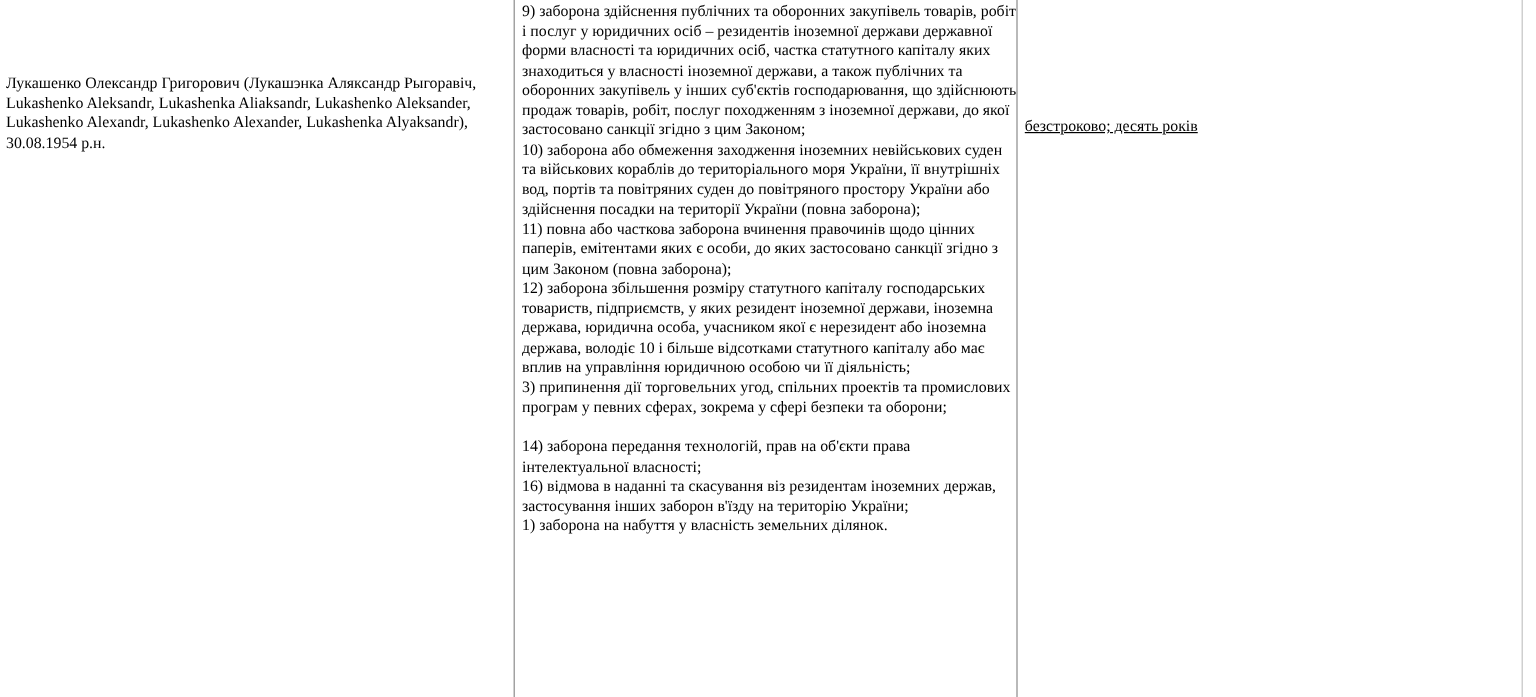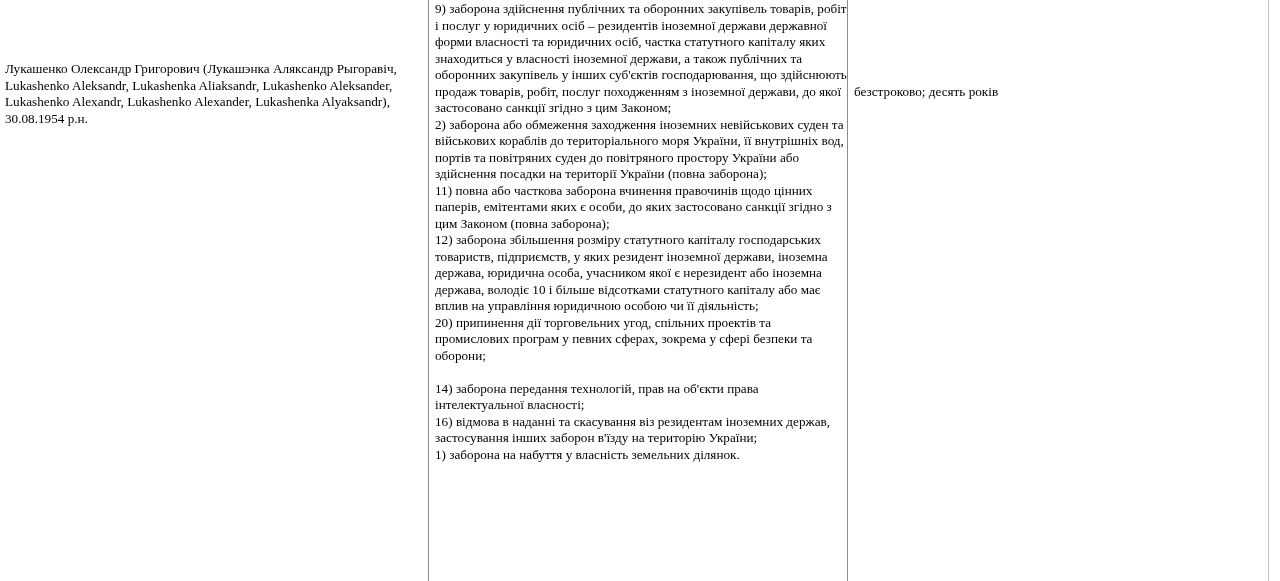--- a/index.html
+++ b/index.html
@@ -49,43 +49,44 @@
     top: 61px;
     width: 421px;
   }
   #sanctions-text {
     left: 6px;
     top: 1px;
     width: 412px;
   }
   #duration-text {
     left: 6px;
-    top: 84px;
+    top: 97px;
     width: 410px;
+    text-decoration: underline;
   }
   .para { min-height: 16.5px; }
 </style>
 </head>
 <body>
 
 <div class="page">
 
   <div class="cell" id="cell-person">
     <div class="textblock" id="person-text">
       <div class="para">Лукашенко Олександр Григорович (Лукашэнка Аляксандр Рыгоравіч, Lukashenko Aleksandr, Lukashenka Aliaksandr, Lukashenko Aleksander, Lukashenko Alexandr, Lukashenko Alexander, Lukashenka Alyaksandr), 30.08.1954 р.н.</div>
     </div>
   </div>
 
   <div class="cell" id="cell-sanctions">
     <div class="textblock" id="sanctions-text">
       <div class="para">9) заборона здійснення публічних та оборонних закупівель товарів, робіт і послуг у юридичних осіб – резидентів іноземної держави державної форми власності та юридичних осіб, частка статутного капіталу яких знаходиться у власності іноземної держави, а також публічних та оборонних закупівель у інших суб'єктів господарювання, що здійснюють продаж товарів, робіт, послуг походженням з іноземної держави, до якої застосовано санкції згідно з цим Законом;</div>
-      <div class="para">2) заборона або обмеження заходження іноземних невійськових суден та військових кораблів до територіального моря України, її внутрішніх вод, портів та повітряних суден до повітряного простору України або здійснення посадки на території України (повна заборона);</div>
+      <div class="para">10) заборона або обмеження заходження іноземних невійськових суден та військових кораблів до територіального моря України, її внутрішніх вод, портів та повітряних суден до повітряного простору України або здійснення посадки на території України (повна заборона);</div>
       <div class="para">11) повна або часткова заборона вчинення правочинів щодо цінних паперів, емітентами яких є особи, до яких застосовано санкції згідно з цим Законом (повна заборона);</div>
       <div class="para">12) заборона збільшення розміру статутного капіталу господарських товариств, підприємств, у яких резидент іноземної держави, іноземна держава, юридична особа, учасником якої є нерезидент або іноземна держава, володіє 10 і більше відсотками статутного капіталу або має вплив на управління юридичною особою чи її діяльність;</div>
-      <div class="para">20) припинення дії торговельних угод, спільних проектів та промислових програм у певних сферах, зокрема у сфері безпеки та оборони;</div>
+      <div class="para">3) припинення дії торговельних угод, спільних проектів та промислових програм у певних сферах, зокрема у сфері безпеки та оборони;</div>
       <div class="para"></div>
       <div class="para">14) заборона передання технологій, прав на об'єкти права інтелектуальної власності;</div>
       <div class="para">16) відмова в наданні та скасування віз резидентам іноземних держав, застосування інших заборон в'їзду на територію України;</div>
       <div class="para">1) заборона на набуття у власність земельних ділянок.</div>
     </div>
   </div>
 
   <div class="cell" id="cell-duration">
     <div class="textblock" id="duration-text">
       <div class="para">безстроково; десять років</div>

